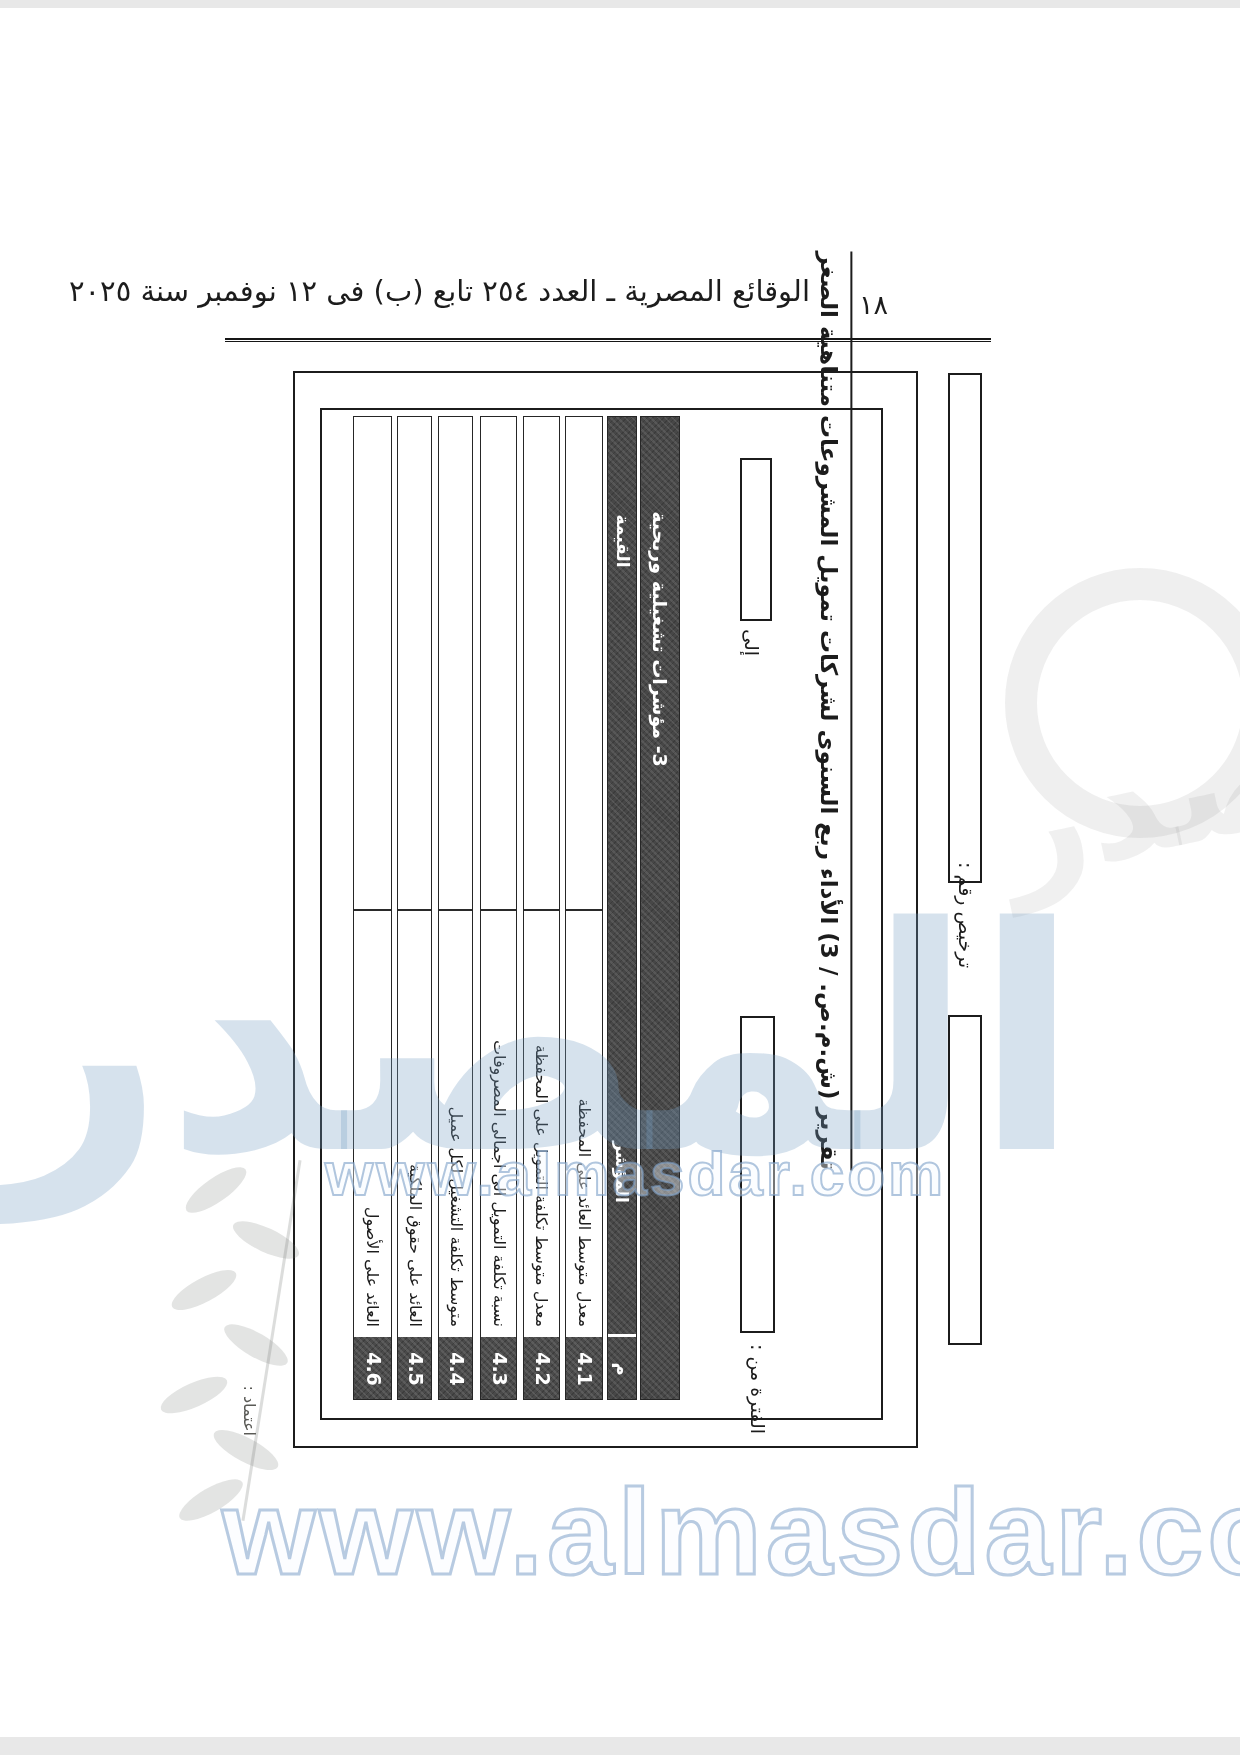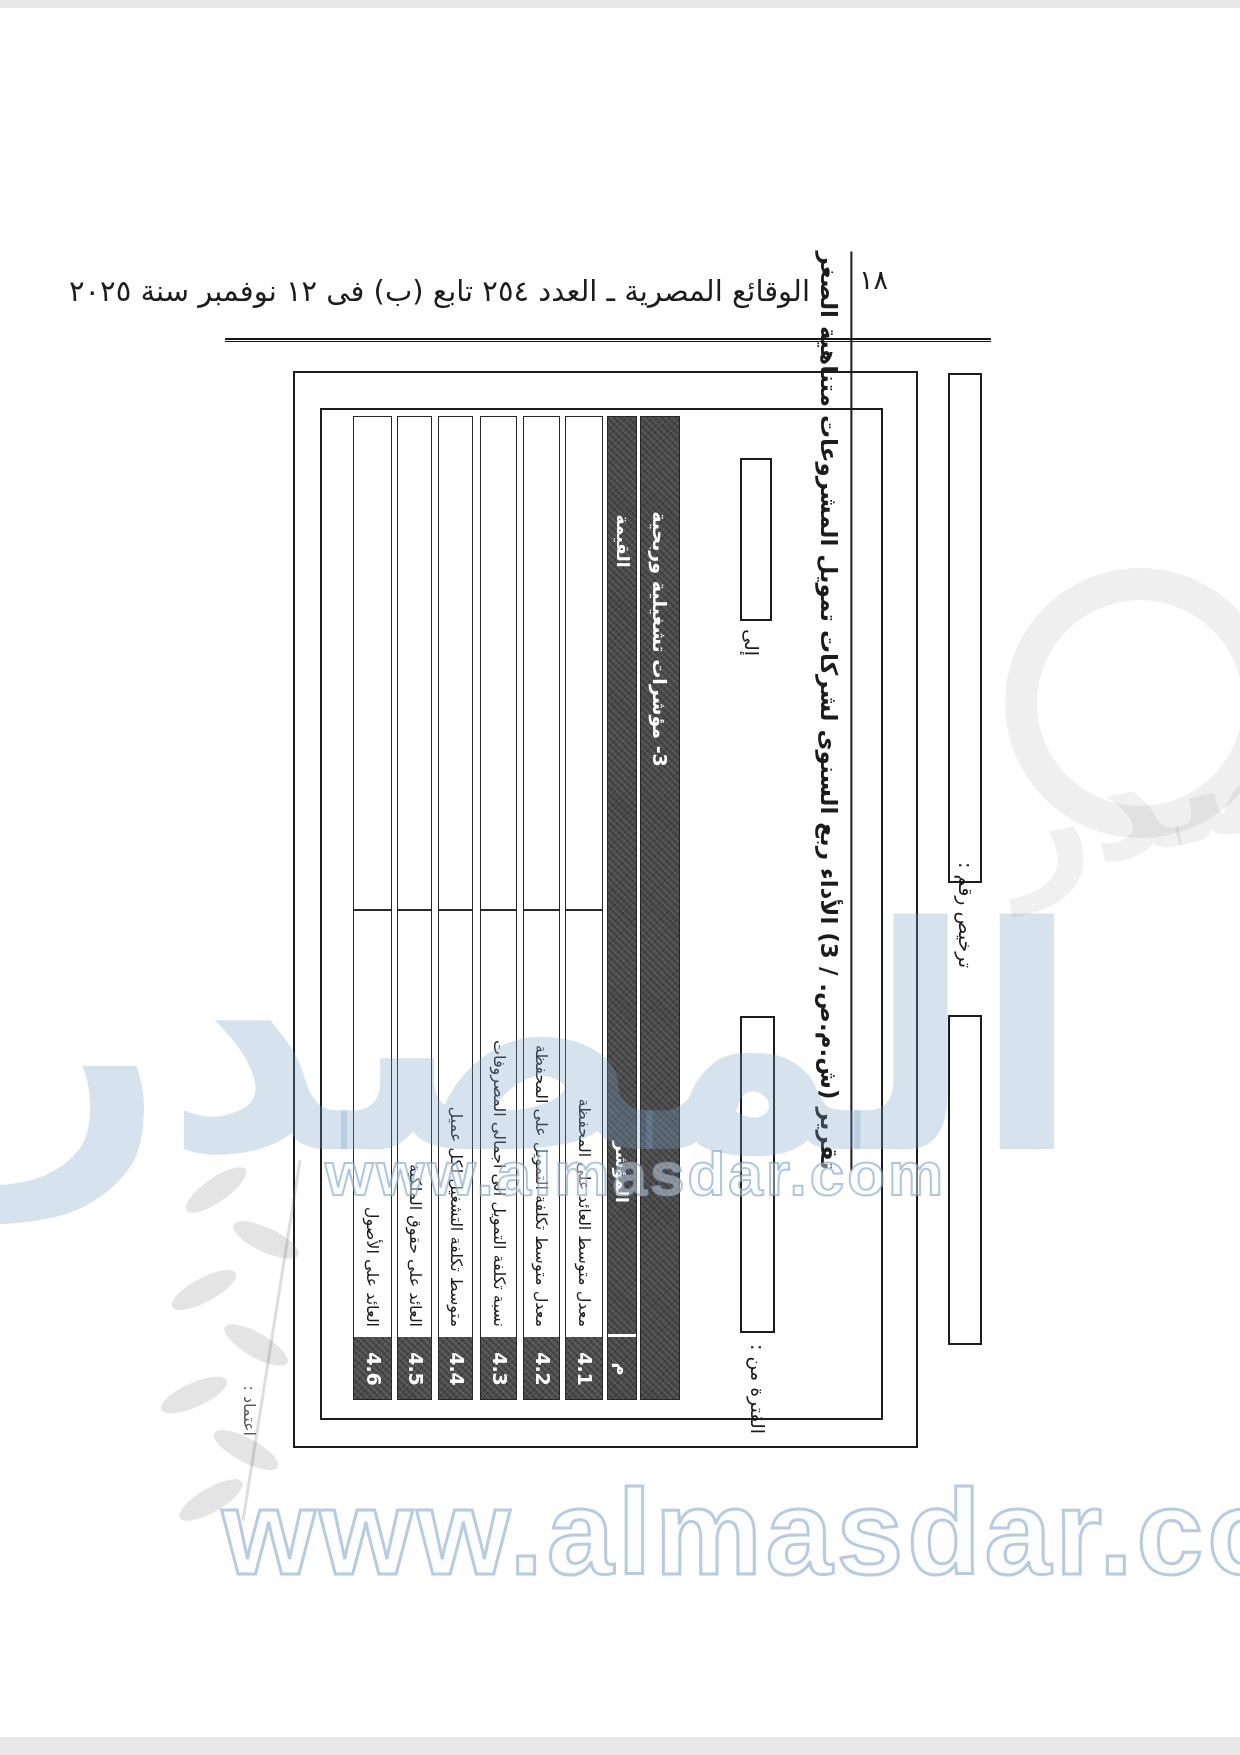--- a/index.html
+++ b/index.html
@@ -14,21 +14,21 @@
   .vt {
     position:absolute; white-space:nowrap; direction:rtl;
     transform-origin:100% 0;
     line-height:1.25;
   }
   .vt.bot  { transform:rotate(90deg) translateY(-50%); }
   .vt.ctr  { transform:rotate(90deg) translate(50%,-50%); }
 
   
   .hdr-title { position:absolute; right:430px; top:266px; font-size:29px; direction:rtl; letter-spacing:-0.5px; }
-  .hdr-num   { position:absolute; right:352px; top:256px; font-size:27px; }
+  .hdr-num   { position:absolute; right:352px; top:281px; font-size:27px; }
   .hdr-rule  { position:absolute; left:225px; top:330px; width:766px; height:4px;
                border-top:2px solid #161616; border-bottom:1px solid #161616; }
 
   
   .outer-box { position:absolute; left:293px; top:363px; width:625px; height:1077px; border:2px solid #1c1c1c; }
   .inner-box { position:absolute; left:320px; top:400px; width:563px; height:1012px; border:2px solid #1c1c1c; }
 
   .form-title { right:407px; top:1162px; font-size:23px; font-weight:bold;
                 border-top:2px solid #1c1c1c; padding-top:7px; }
 

